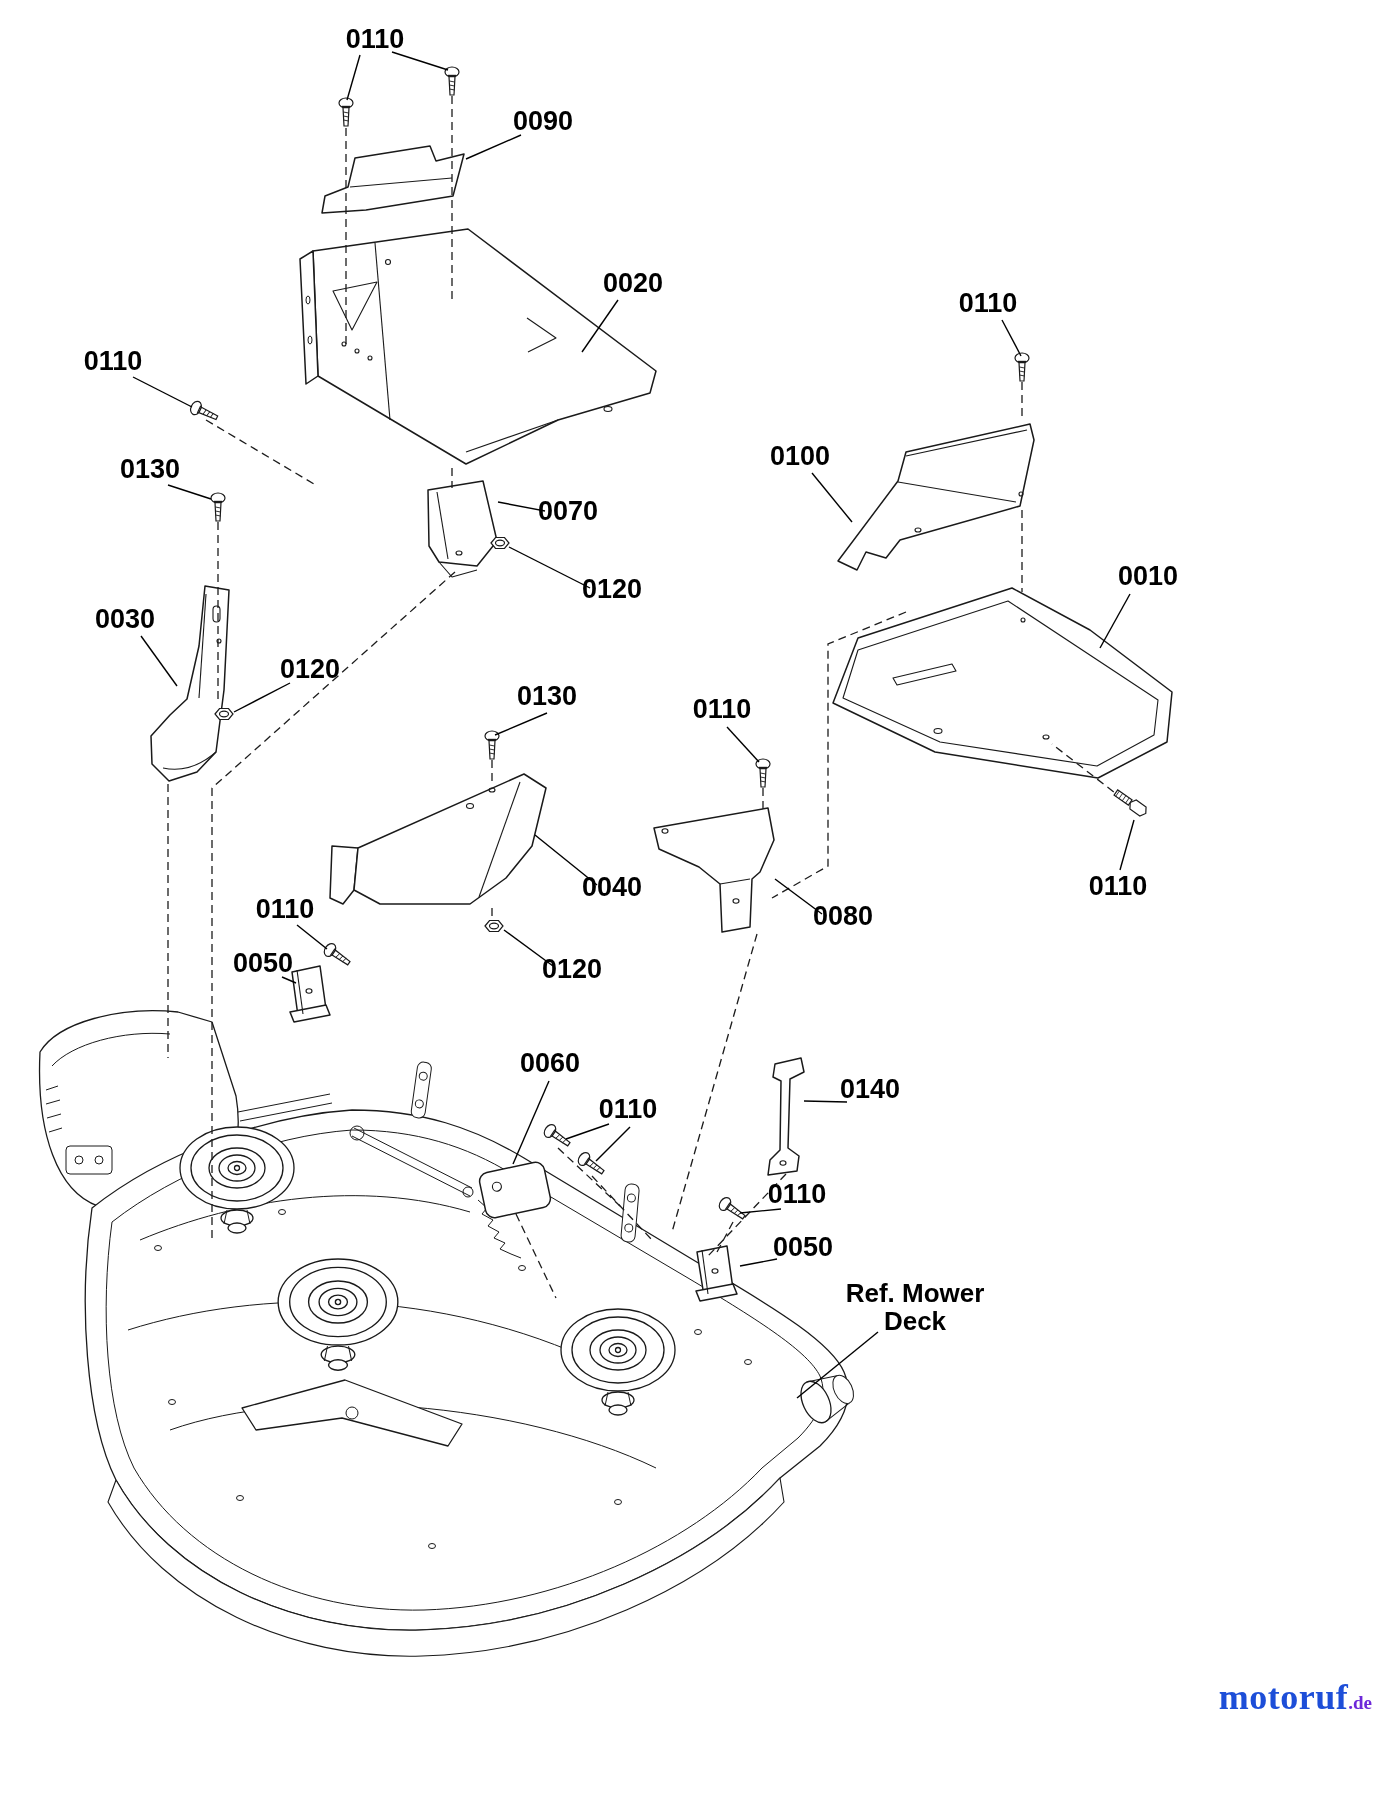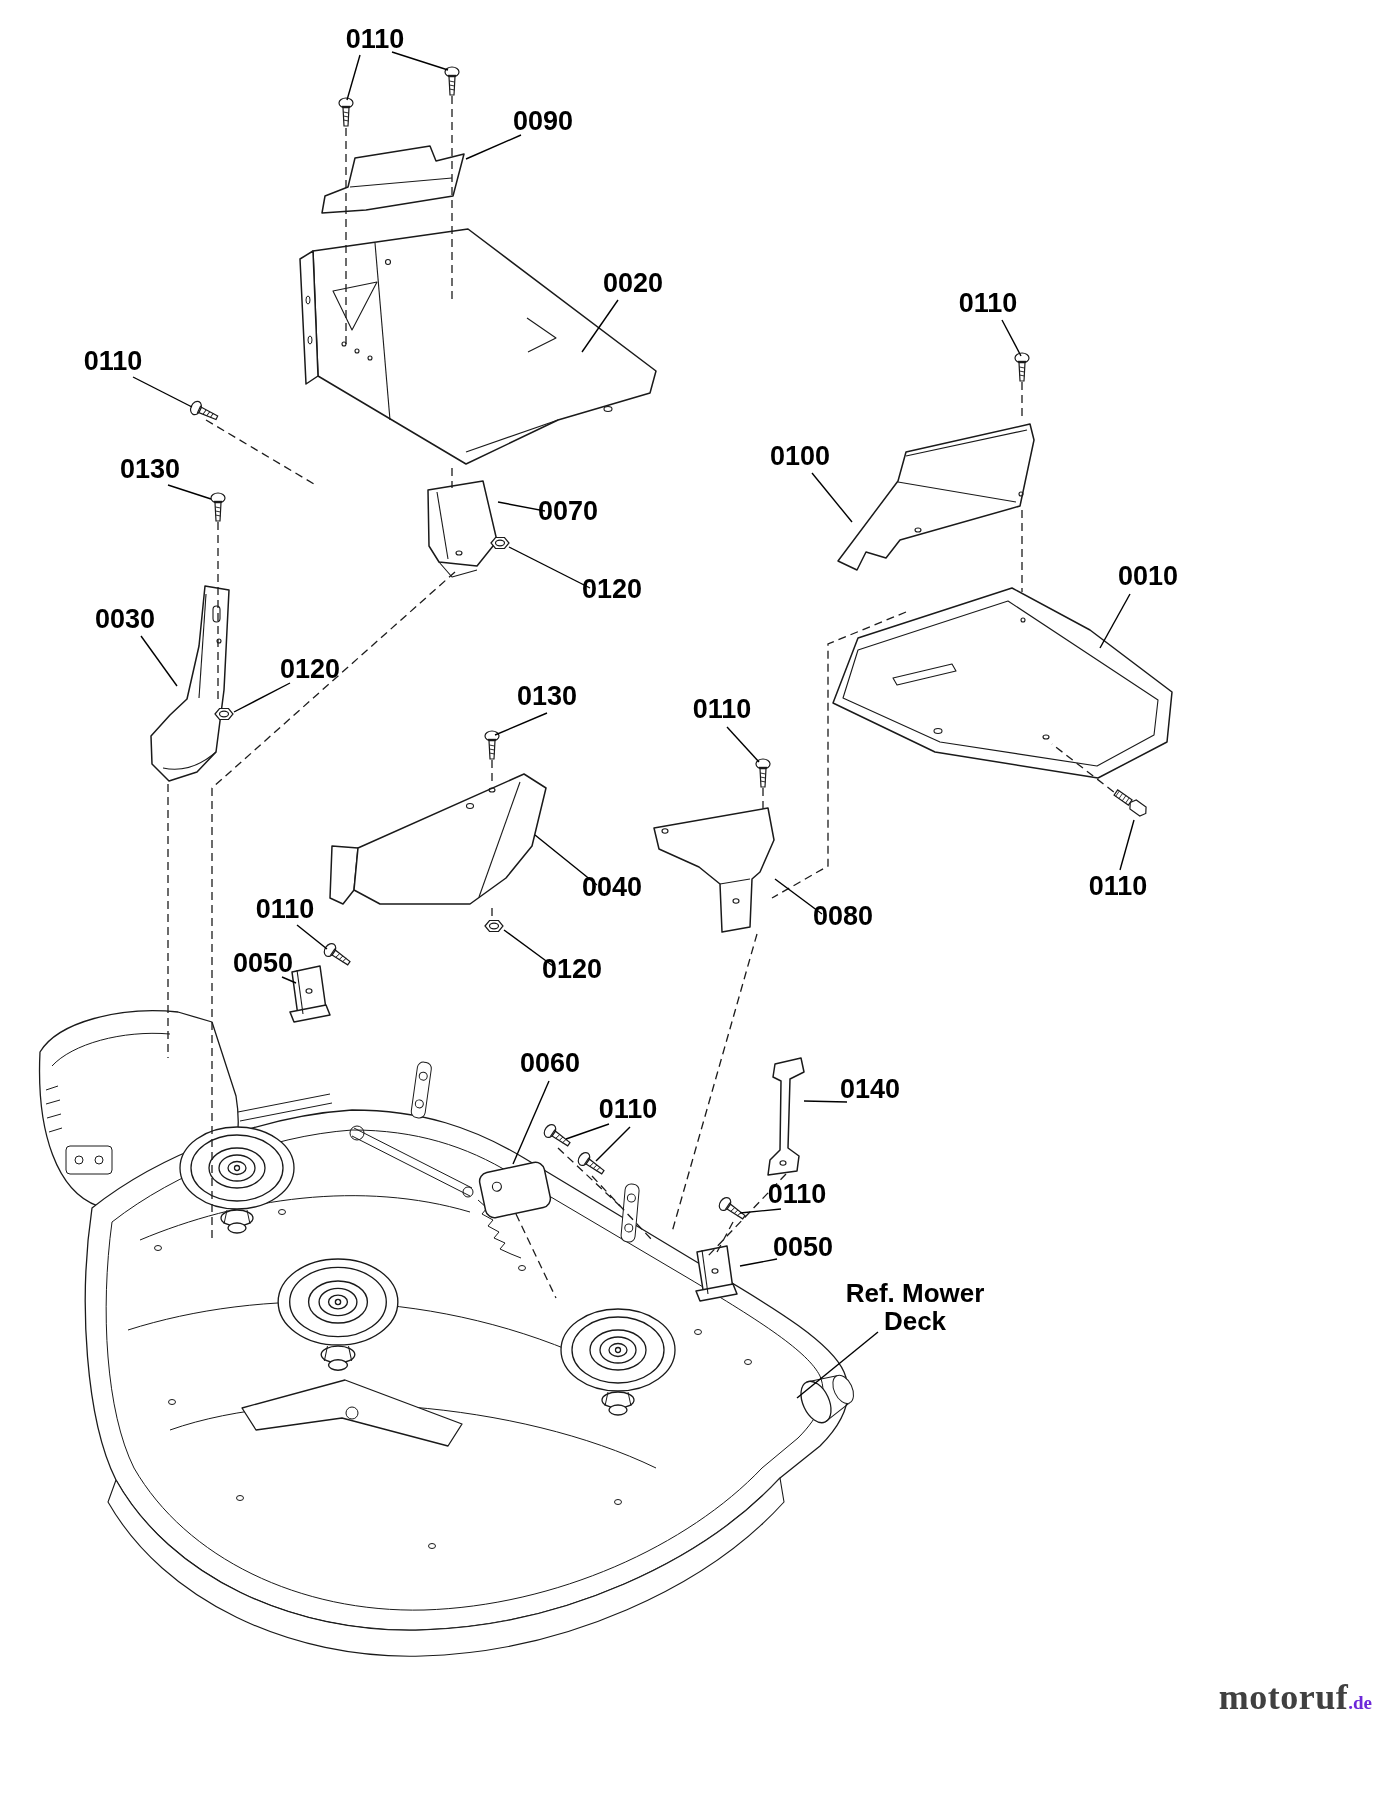--- a/index.html
+++ b/index.html
@@ -3,21 +3,21 @@
 <meta charset="utf-8">
 <style>
   * { margin:0; padding:0; box-sizing:border-box; }
   html,body { background:#ffffff; }
   body { font-family:"Liberation Sans", sans-serif; }
   .page { position:relative; width:1388px; height:1728px; background:#ffffff; overflow:hidden;text-align:right; }
   .page svg { position:absolute; left:0; top:0; }
   .callout { font-family:"Liberation Sans", sans-serif; font-weight:bold; font-size:27px; }
   .ref-label { font-family:"Liberation Sans", sans-serif; font-weight:bold; font-size:26px; }
   .watermark { position:absolute; right:16px; bottom:10px; font-family:"Liberation Serif", serif; white-space:nowrap; }
-  .watermark .brand { color:#404040; font-size:36px; font-weight:bold; letter-spacing:.5px; }
+  .watermark .brand { color:#1d4ed8; font-size:36px; font-weight:bold; letter-spacing:.5px; }
   .watermark .tld { color:#6d28d9; font-size:19px; font-weight:bold; }
 </style>
 </head>
 <body>
 
 <div class="page">
 <svg width="1388" height="1800" viewBox="0 0 1388 1800" xmlns="http://www.w3.org/2000/svg">
 
   <defs>
     <g id="pulley" fill="#ffffff" stroke="#1a1a1a" stroke-width="1.3">

